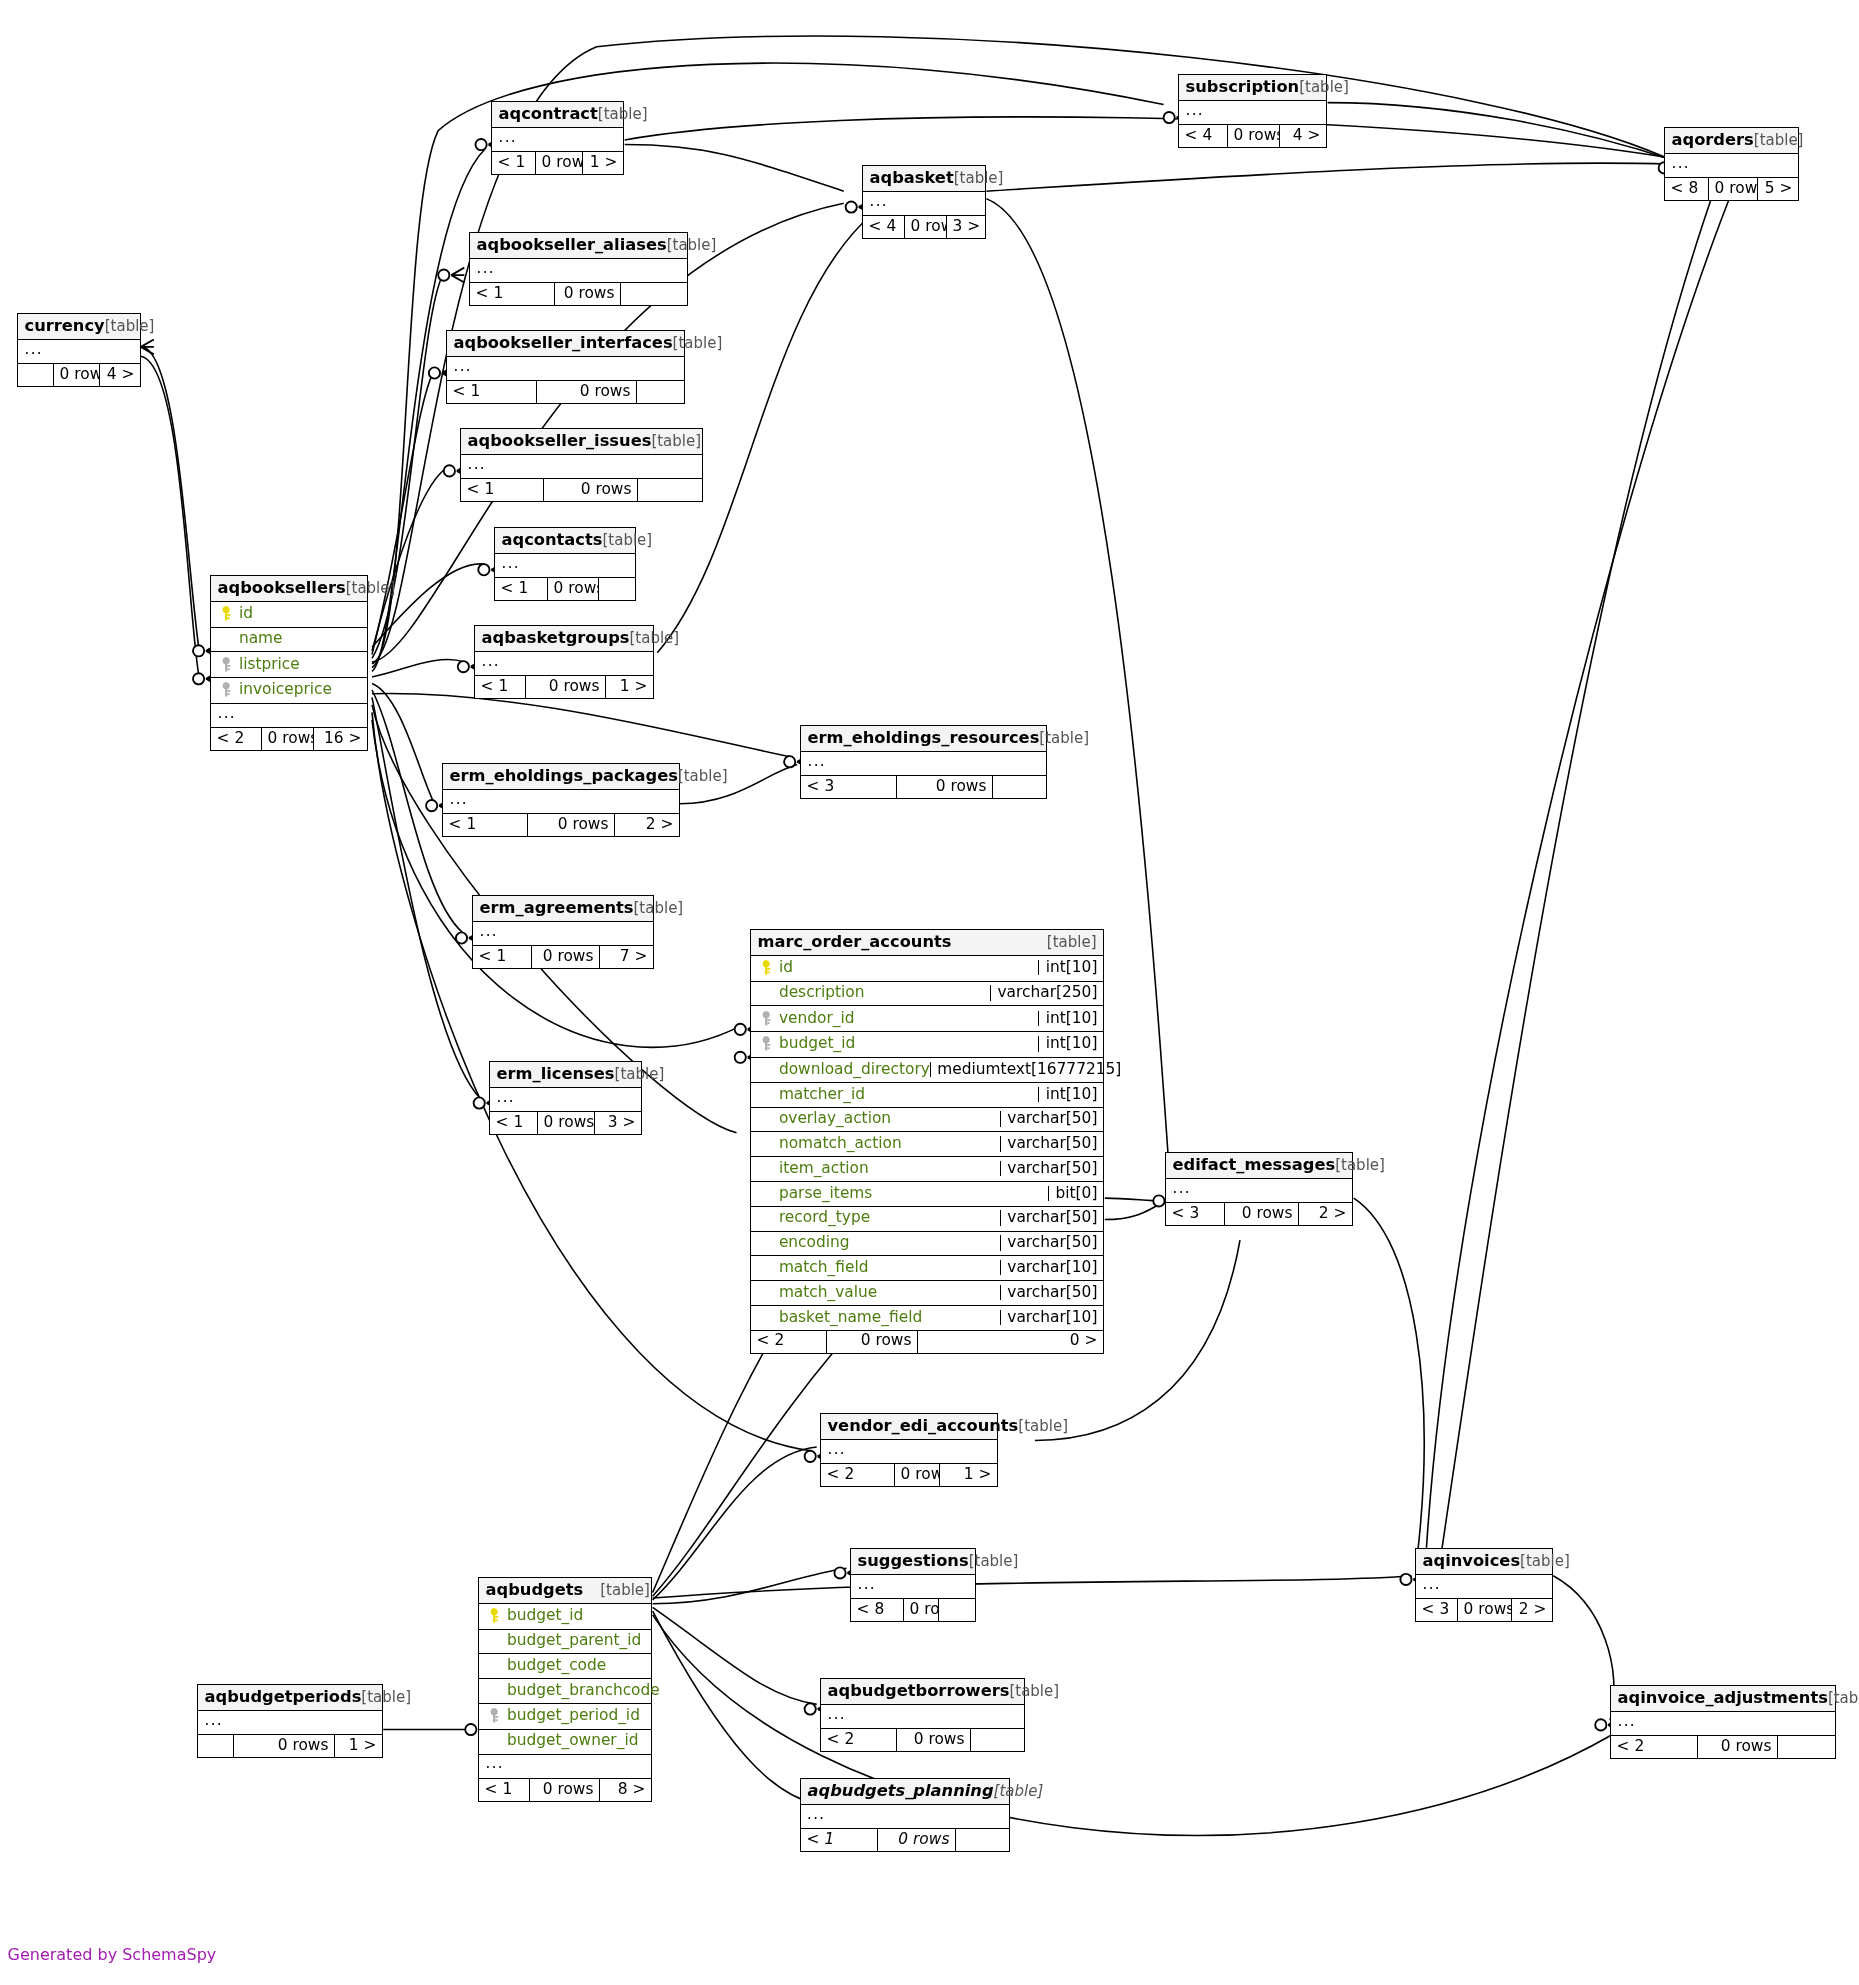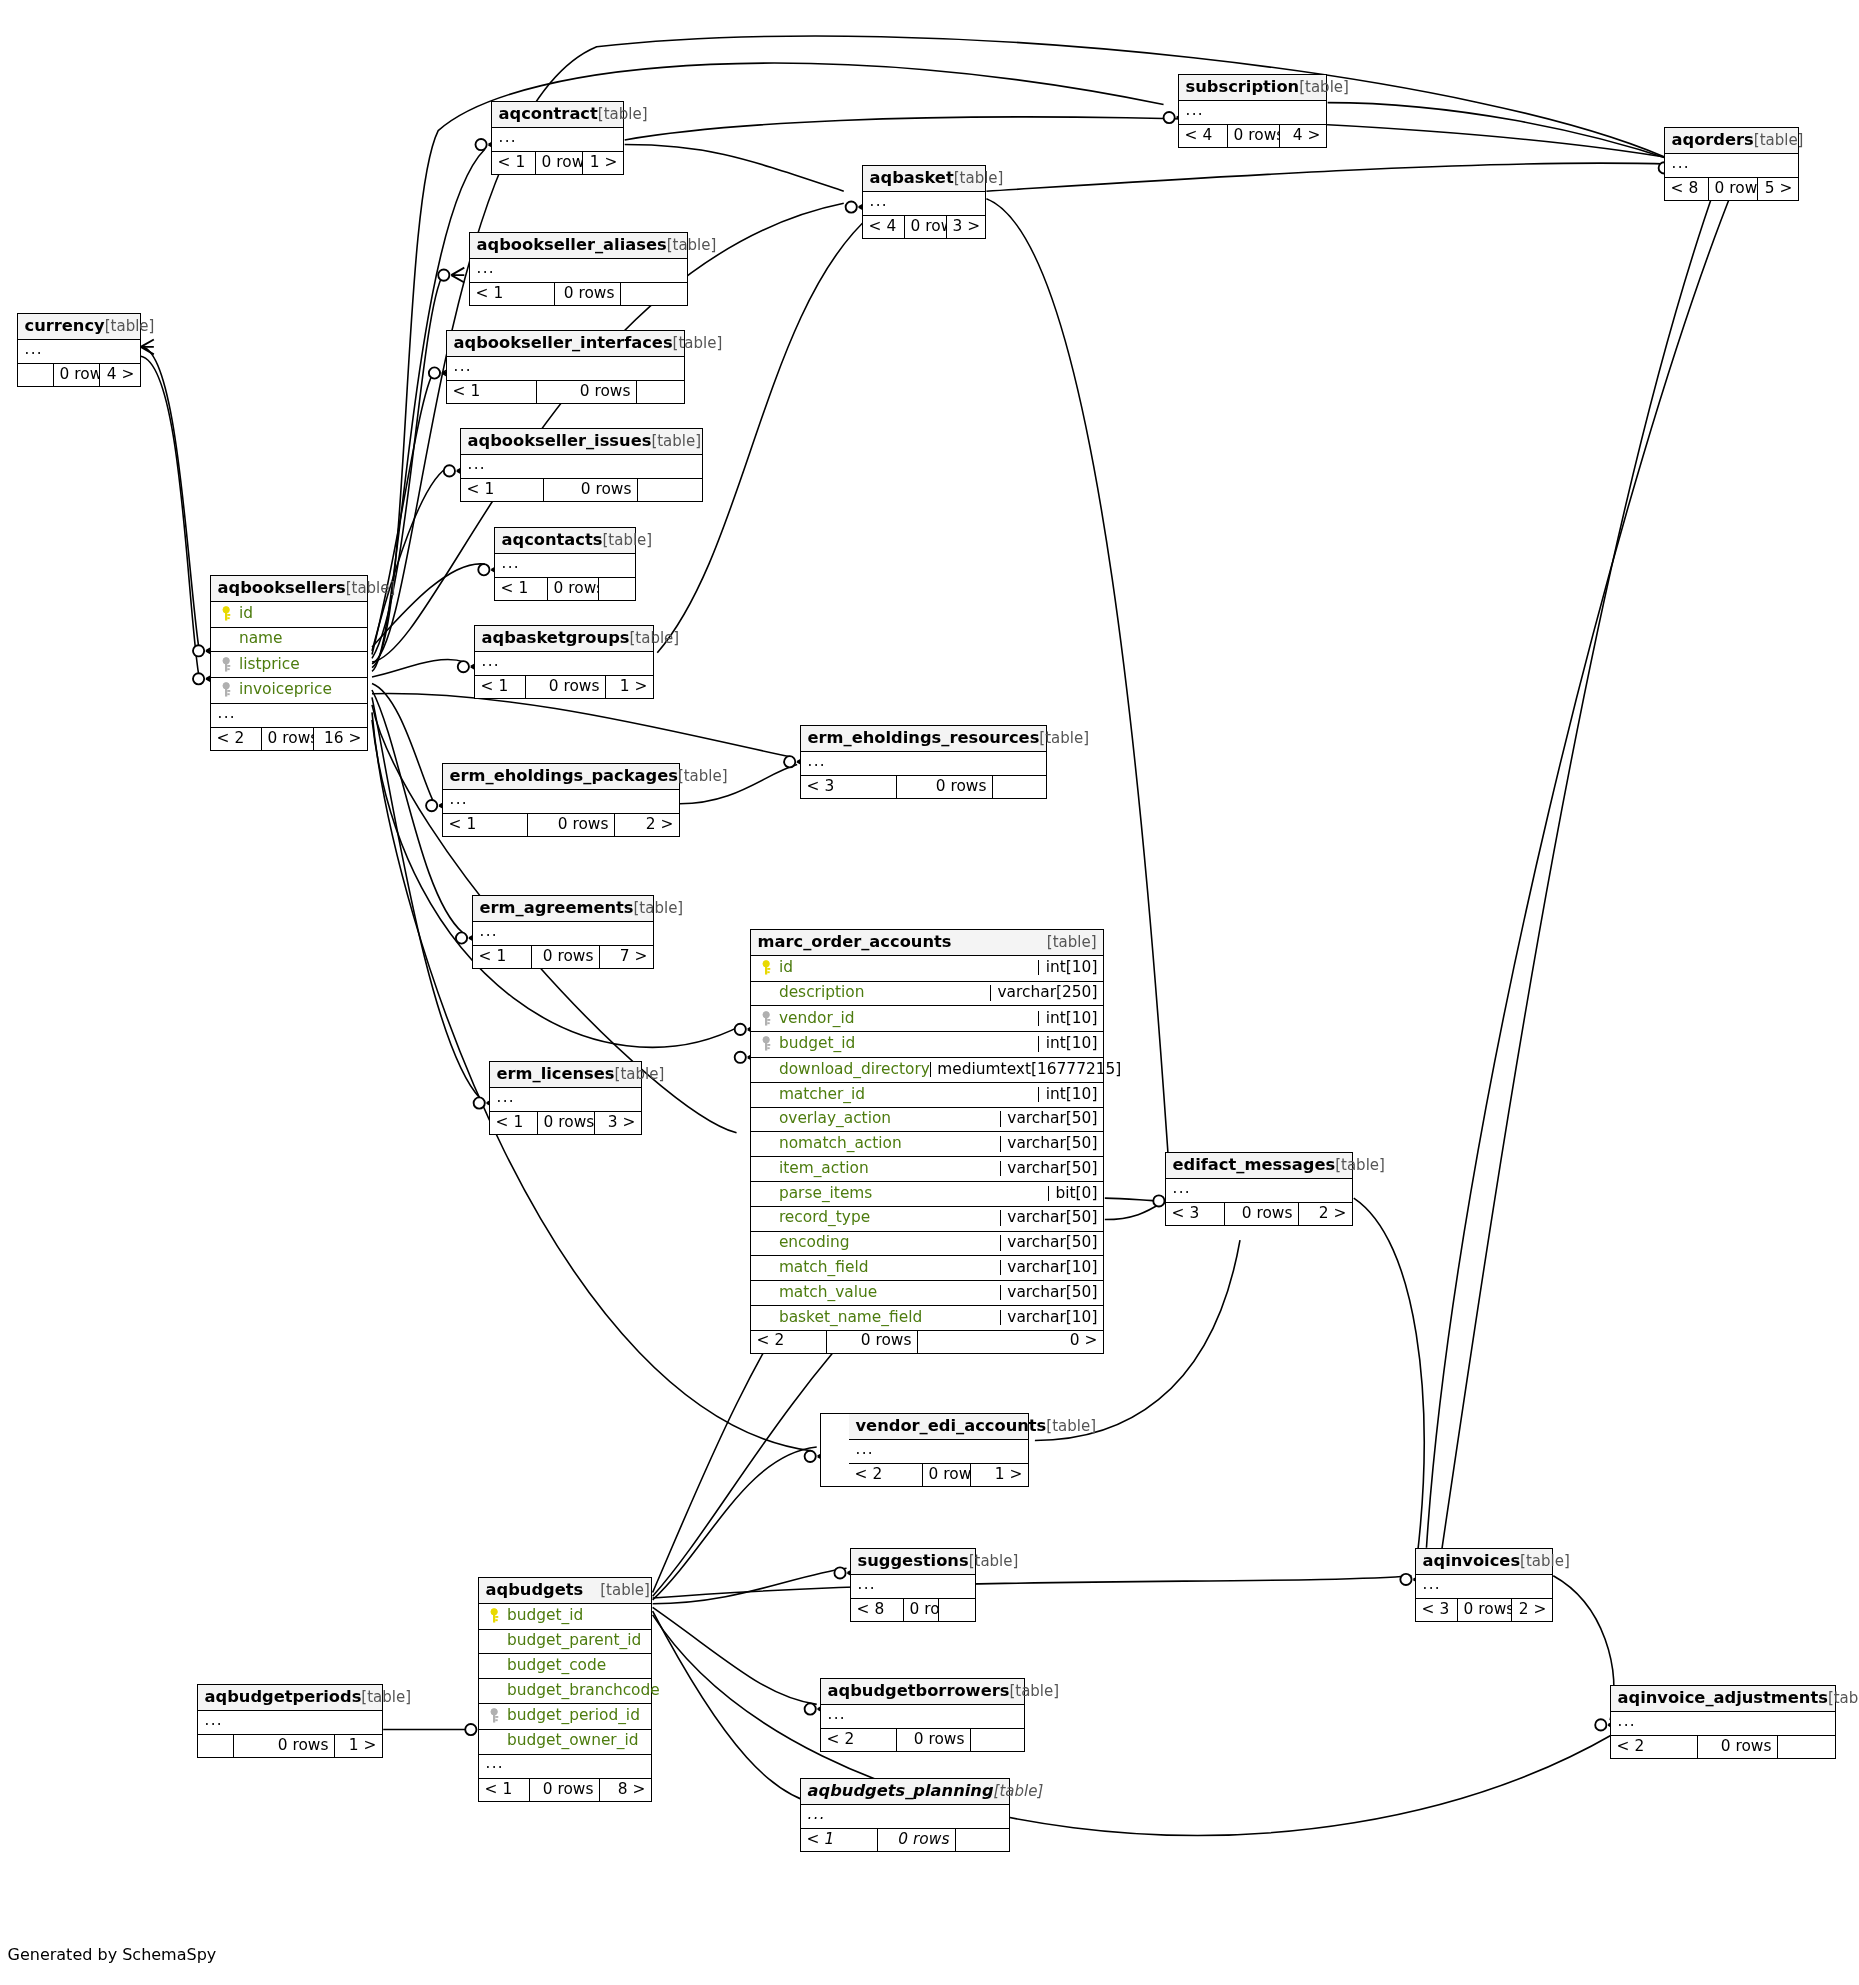--- a/index.html
+++ b/index.html
@@ -115,21 +115,21 @@
   }
   .foot-row .fleft.fixed { flex: 0 0 auto; }
 
   svg.keyicon { vertical-align: middle; }
 
   #credit {
     position: absolute;
     left: 7.5px;
     top: 1945px;
     font-size: 16px;
-    color: #000000;
+    color: #a21caf;
     font-family: "DejaVu Sans", sans-serif;
   }
 </style>
 </head>
 <body>
 
 <div id="diagram">
 
   <svg id="edges" viewBox="0 0 1995 2130" xmlns="http://www.w3.org/2000/svg">
     <defs>
@@ -543,21 +543,21 @@
         <span class="tname">edifact_messages</span>
         <span class="ttag">[table]</span>
       </div>
       <div class="ellipsis-row">...</div>
       <div class="foot-row">
         <span class="fcell fleft fixed" style="flex:0 0 58px;">&lt; 3</span>
         <span class="fcell fmid">0 rows</span>
         <span class="fcell fright" style="flex:0 0 54px;">2 &gt;</span>
       </div>
     </div>
-    <div class="table-node" style="left: 820px; top: 1413px; width: 209px; padding-left: 28px;">
+    <div class="table-node" style="left: 820px; top: 1413px; width: 178px;">
       <div class="tbl-title tight">
         <span class="tname">vendor_edi_accounts</span>
         <span class="ttag">[table]</span>
       </div>
       <div class="ellipsis-row">...</div>
       <div class="foot-row">
         <span class="fcell fleft fixed" style="flex:0 0 73px;">&lt; 2</span>
         <span class="fcell fmid">0 rows</span>
         <span class="fcell fright" style="flex:0 0 58px;">1 &gt;</span>
       </div>

